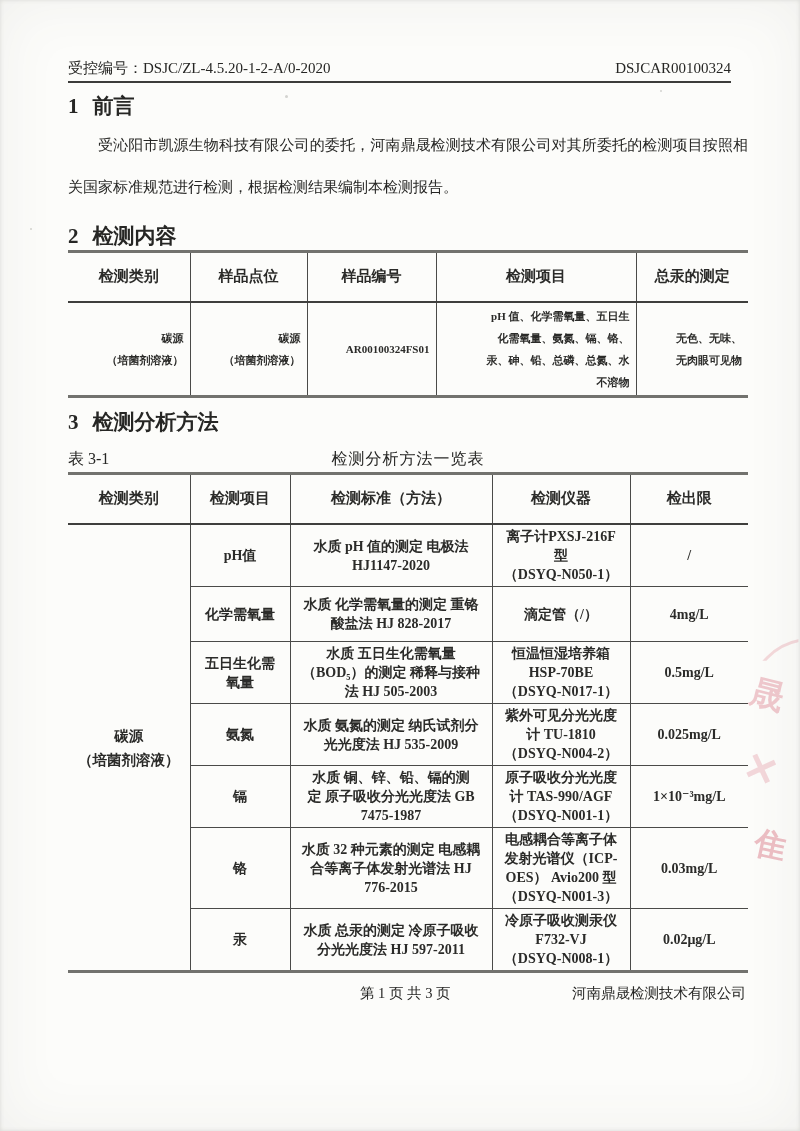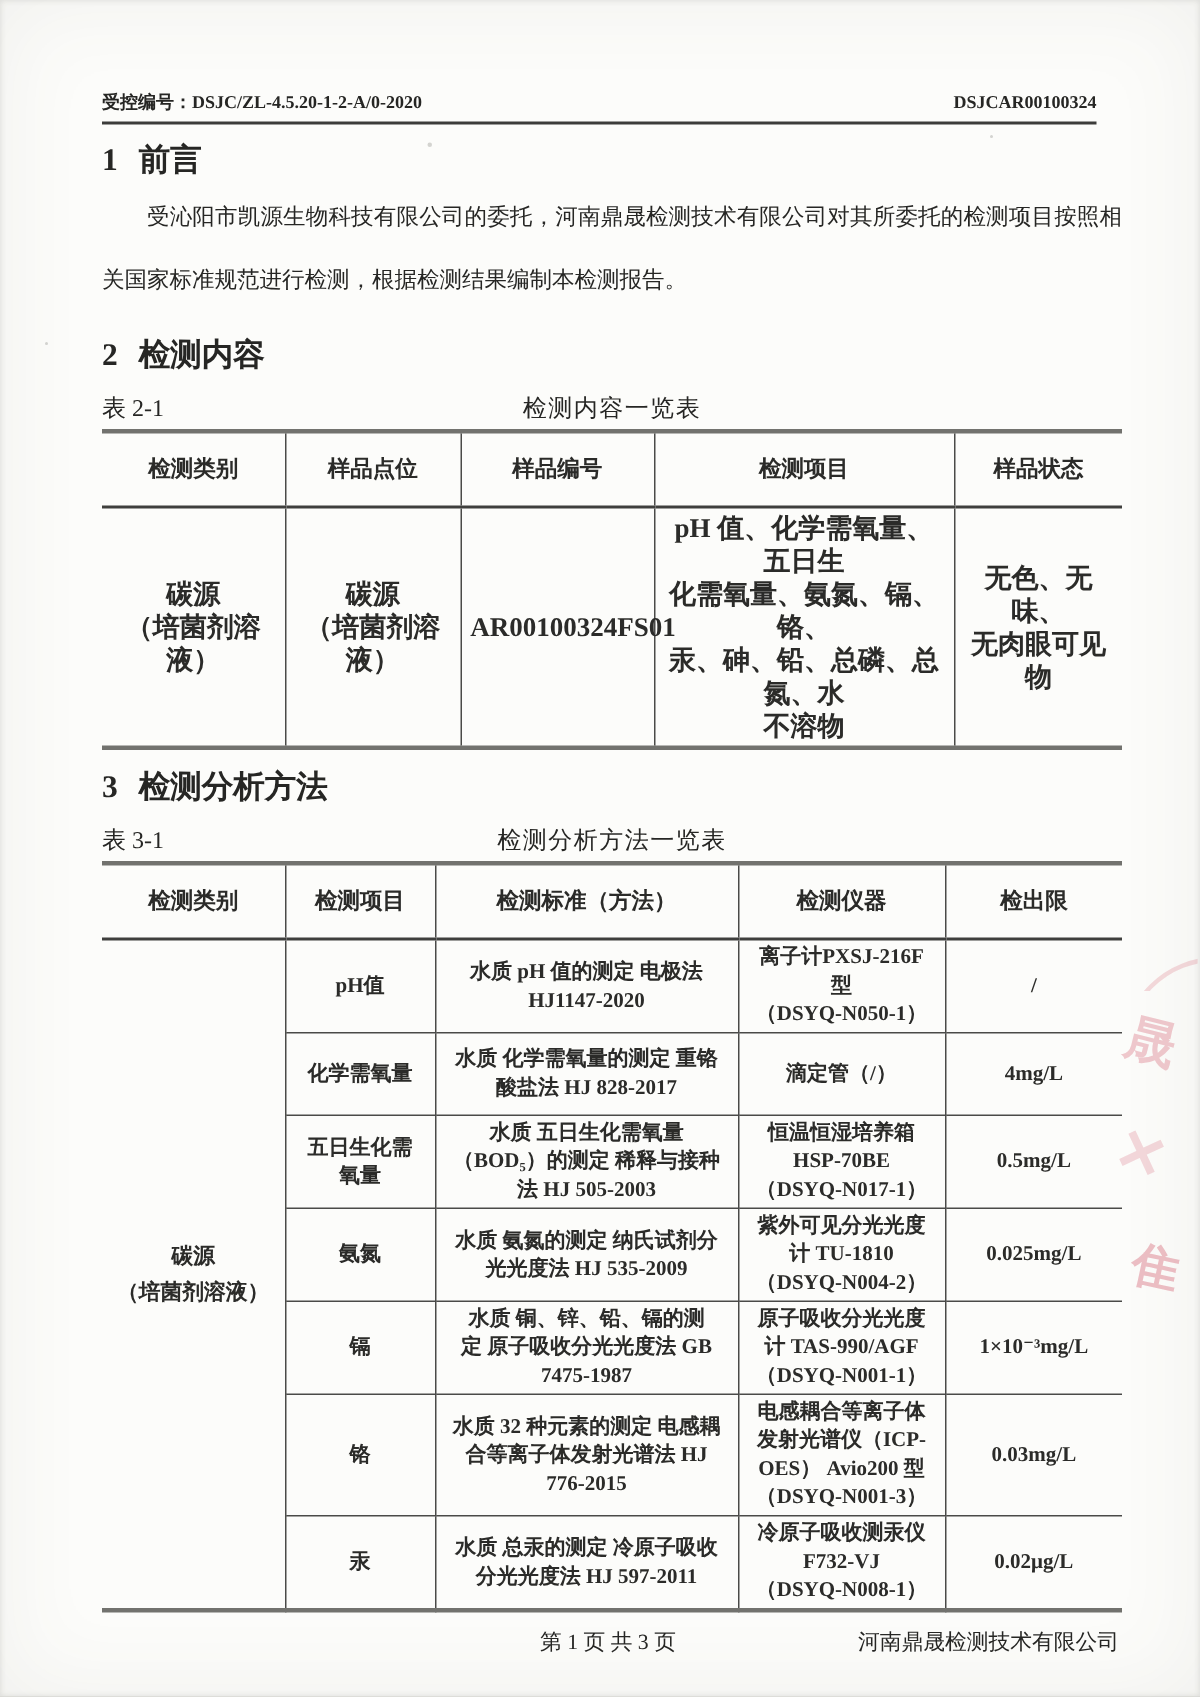--- a/index.html
+++ b/index.html
@@ -12,23 +12,22 @@
     padding:0 52px 0 68px;
     font-family:"Liberation Serif","DejaVu Serif",serif;
     color:#262624;
     overflow:hidden;
     box-shadow:inset 0 0 60px rgba(80,80,75,0.07), inset 0 0 4px rgba(60,60,55,0.15);
   }
   
   .meta-row{
     padding-top:57px;
     display:flex;justify-content:space-between;align-items:flex-end;
-    font-size:12px;line-height:22px;
+    font-size:15px;line-height:22px;
     width:663px;
-    font-weight:bold;
   }
   .header-rule{width:663px;border-bottom:2px solid #3c3c3a;margin-top:2px;}
   
   .h{font-size:21px;font-weight:bold;margin:9px 0 0 0;display:flex;align-items:baseline;}
   .h .num{margin-right:14px;}
   .para{font-size:15px;line-height:42px;text-indent:2em;text-align:justify;margin:4px 0 0 0;}
   .para.tight{line-height:34px;margin-top:8px;}
   
   .caption{position:relative;margin-top:10px;height:26px;font-size:16px;line-height:26px;}
   .caption .label{position:absolute;left:0;top:0;}
@@ -45,21 +44,21 @@
     text-align:center;vertical-align:middle;
     padding:2px 6px;box-sizing:border-box;
     font-weight:bold;
   }
   table.tbl th:last-child,table.tbl td:last-child{border-right:none;}
   table.tbl thead th{border-bottom:2px solid #3f3f3d;font-size:15px;}
   .preline{white-space:pre-line;}
   
   #t21 thead tr{height:50px;}
   #t21 tbody tr{height:93px;}
-  #t21 tbody td{font-size:18px;line-height:22px;}
+  #t21 tbody td{font-size:11px;line-height:22px;text-align:right;}
   
   #t31 thead tr{height:51px;}
   #t31 tbody td{line-height:19px;}
   #t31 tbody tr td{border-bottom:1px solid #4a4a48;}
   #t31 tbody tr:last-child td{border-bottom:none;}
   #t31 td.cat-cell{border-bottom:none !important;font-size:14.5px;line-height:24px;}
   .rh-ph{height:58px;} .rh-cod{height:55px;margin-top:12px;} .rh-bod{height:54px;}
   .rh-nh3{height:56px;} .rh-cd{height:54px;} .rh-cr{height:76px;} .rh-hg{height:54px;}
   
   .footer{position:relative;width:680px;height:26px;margin-top:7px;font-size:14.5px;line-height:26px;}
@@ -94,40 +93,36 @@
     <span class="num">1</span>
     <span>前言</span>
   </div>
   <p class="para">受沁阳市凯源生物科技有限公司的委托，河南鼎晟检测技术有限公司对其所委托的检测项目按照相关国家标准规范进行检测，根据检测结果编制本检测报告。</p>
 
   <div class="h" style="margin-top:14px;">
     <span class="num">2</span>
     <span>检测内容</span>
   </div>
 
-  <div class="caption">
-    <span class="label">表 2-1</span>
-    <div class="title">检测内容一览表</div>
-  </div>
 
   <table class="tbl" id="t21">
     <colgroup>
       <col style="width:122px">
         <col style="width:117px">
         <col style="width:129px">
         <col style="width:200px">
         <col style="width:112px">
     </colgroup>
     <thead>
       <tr>
         <th>检测类别</th>
         <th>样品点位</th>
         <th>样品编号</th>
         <th>检测项目</th>
-        <th>样品状态</th>
+        <th>总汞的测定</th>
       </tr>
     </thead>
     <tbody>
       <tr>
         <td class="preline">碳源
 （培菌剂溶液）</td>
         <td class="preline">碳源
 （培菌剂溶液）</td>
         <td>AR00100324FS01</td>
         <td class="preline">pH 值、化学需氧量、五日生

